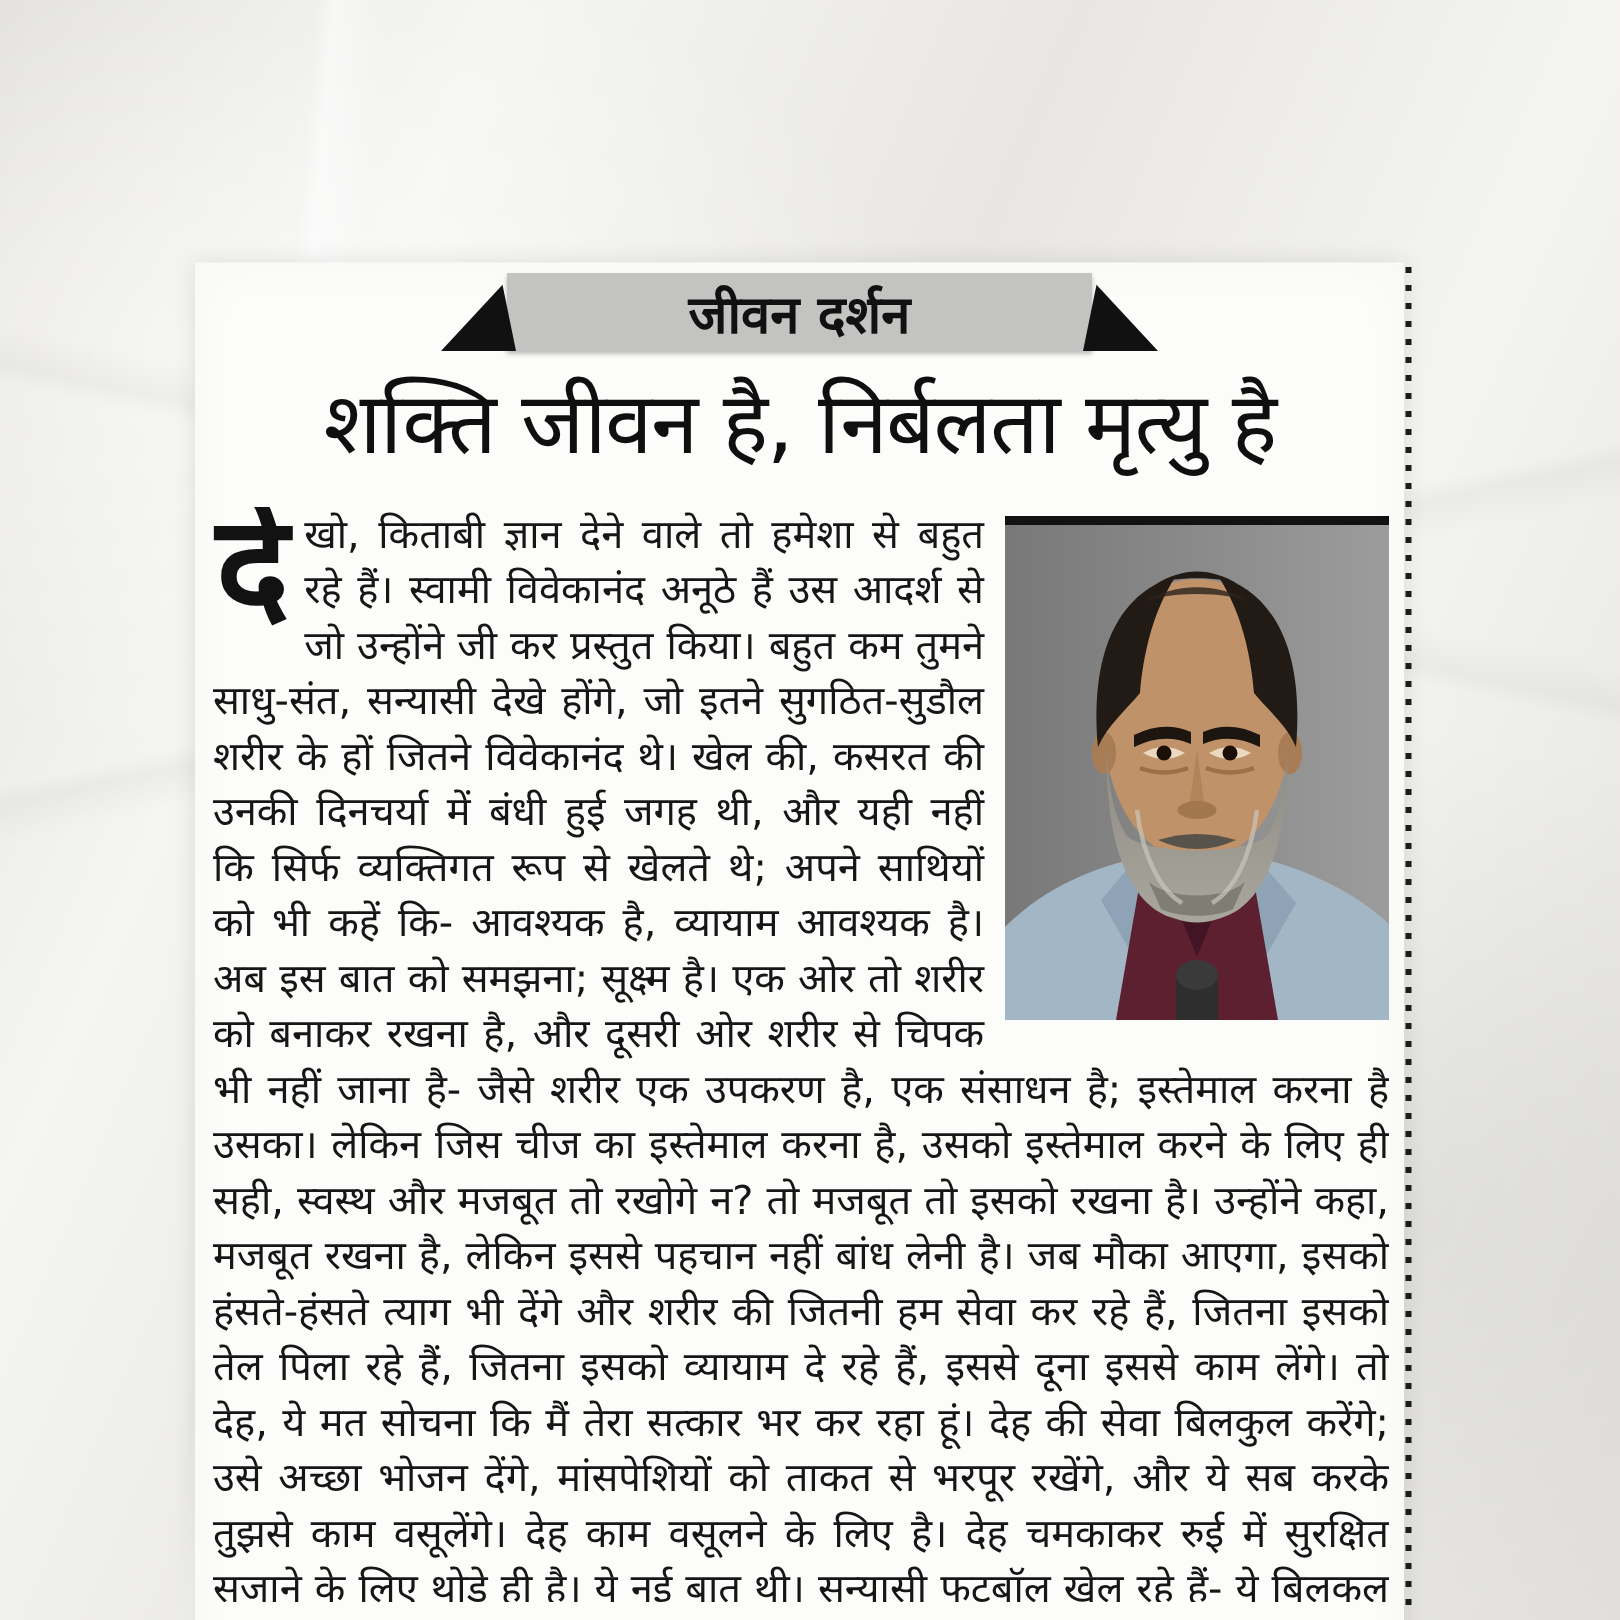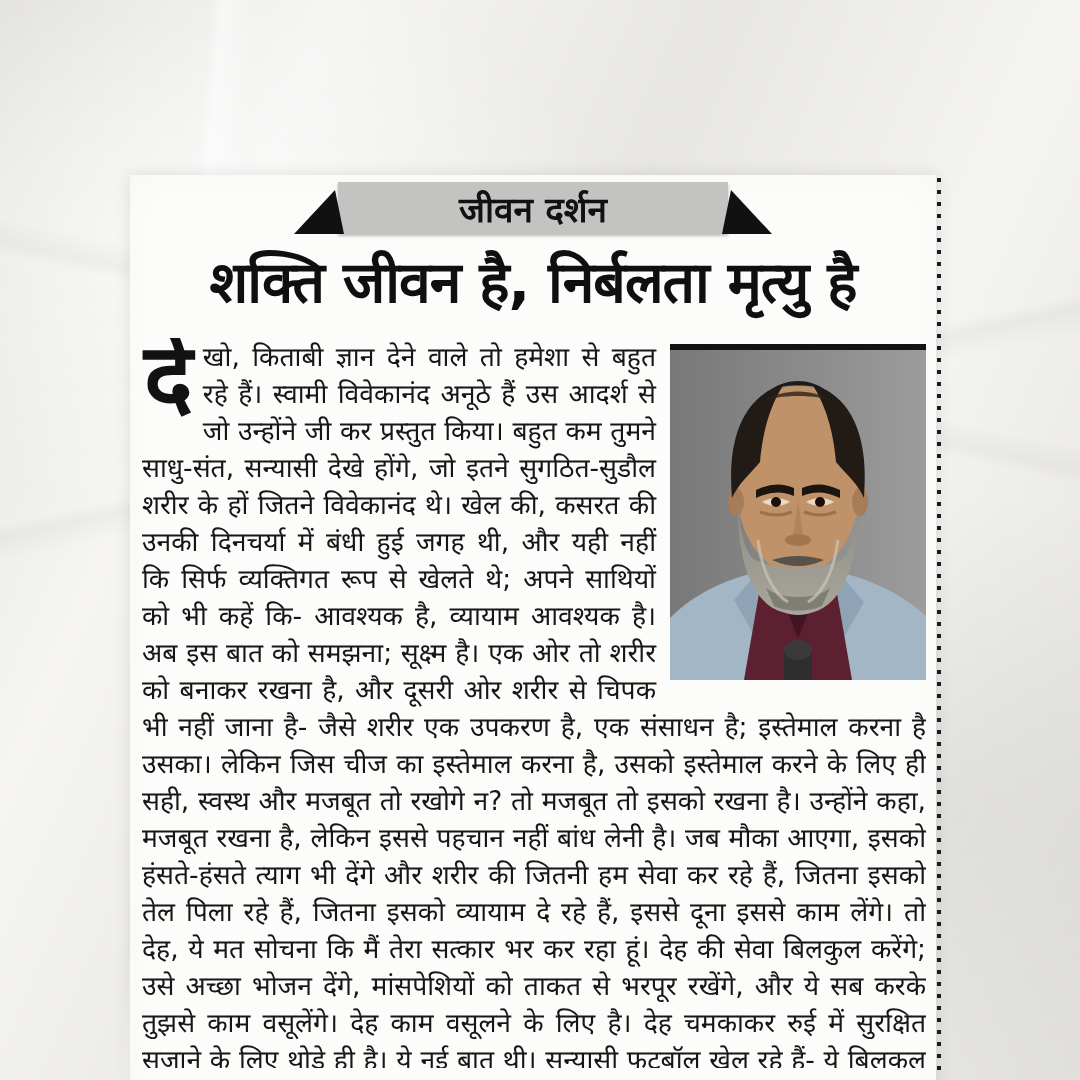--- a/index.html
+++ b/index.html
@@ -47,21 +47,21 @@
   .flag.left{clip-path:polygon(82% 2%, 100% 100%, 0 100%);margin-right:-6px;}
   .flag.right{clip-path:polygon(18% 2%, 100% 100%, 0 100%);margin-left:-6px;}
   .kicker-box{
     background:#c3c3c1;height:52px;min-width:330px;display:flex;align-items:center;justify-content:center;
     font-size:35px;font-weight:800;color:#111;padding:0 30px;box-shadow:0 2px 3px rgba(0,0,0,.25);
   }
 
   
   .headline{
     position:absolute;left:0;top:66px;width:100%;text-align:center;
-    font-size:57px;font-weight:700;color:#0f0f0f;letter-spacing:-1px;white-space:nowrap;
+    font-size:57px;font-weight:400;color:#0f0f0f;letter-spacing:-1px;white-space:nowrap;
   }
 
   
   .body-wrap{
     position:absolute;left:12px;top:163px;width:784px;height:730px;overflow:hidden;
     font-size:26.5px;line-height:37px;color:#161616;text-align:justify;
   }
   .photo{
     float:right;width:256px;height:341px;margin:6px 0 8px 14px;position:relative;
   }

